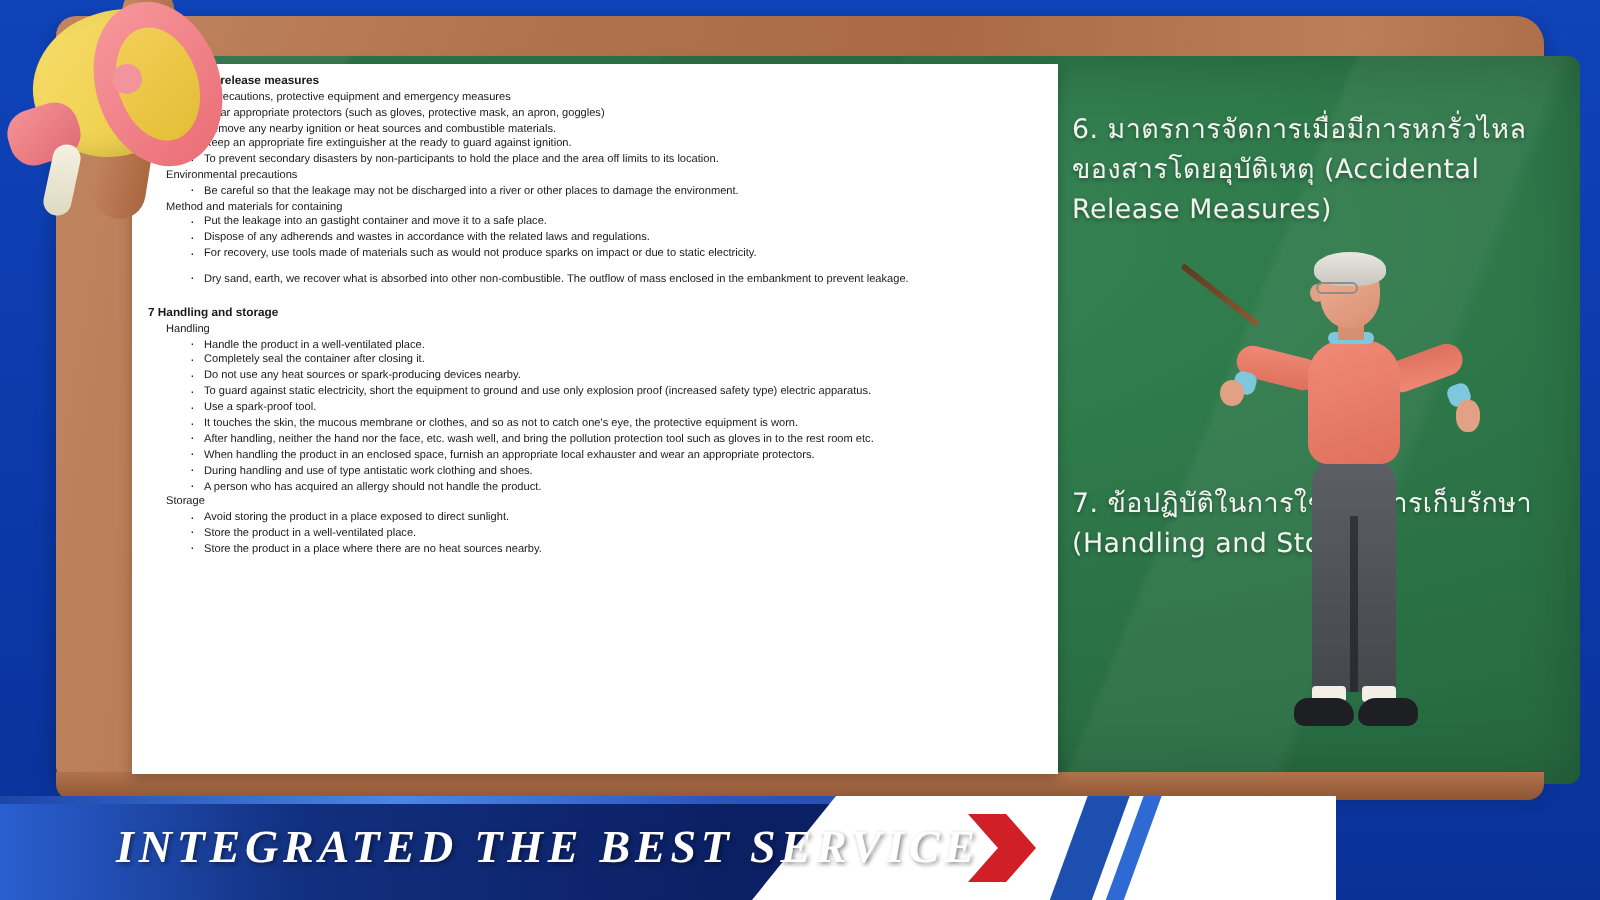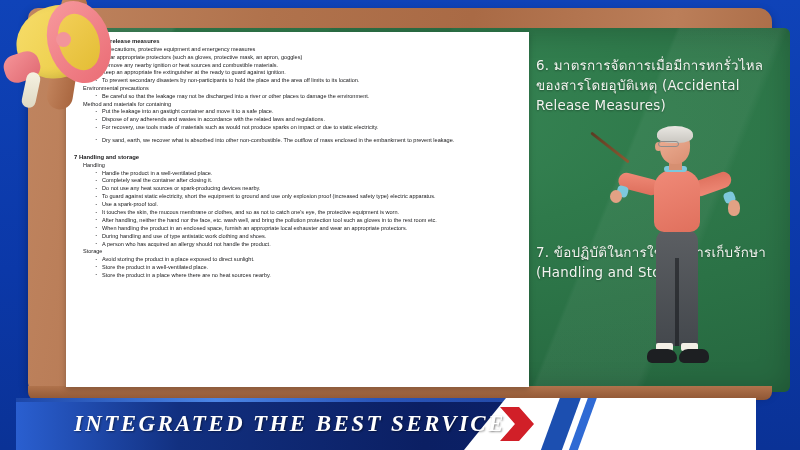--- a/index.html
+++ b/index.html
@@ -194,21 +194,21 @@
     background:linear-gradient(170deg,#f6f2e2,#ded8c2);
     border-radius:8px; transform:rotate(12deg);
   }
   .mg-btn{
     position:absolute; left:60px; top:34px; width:15px; height:15px;
     background:#f2949b; border-radius:50%;
   }
 
   
   .banner{
-    position:absolute; left:16px; bottom:0; width:740px; height:52px;
+    position:absolute; left:0; bottom:0; width:668px; height:52px;
     background:linear-gradient(90deg,#2a5fd0 0%,#123080 22%,#0b1f63 55%,#0d2470 100%);
     overflow:hidden;
   }
   .banner-top-line{
     position:absolute; left:0; top:0; width:800px; height:4px;
     background:linear-gradient(90deg,#1c46a8,#4c86e6 25%,#2a56bb 45%,#17307e 100%);
   }
   .banner-white{
     position:absolute; right:0; top:0; width:292px; height:52px;
     background:#ffffff;

